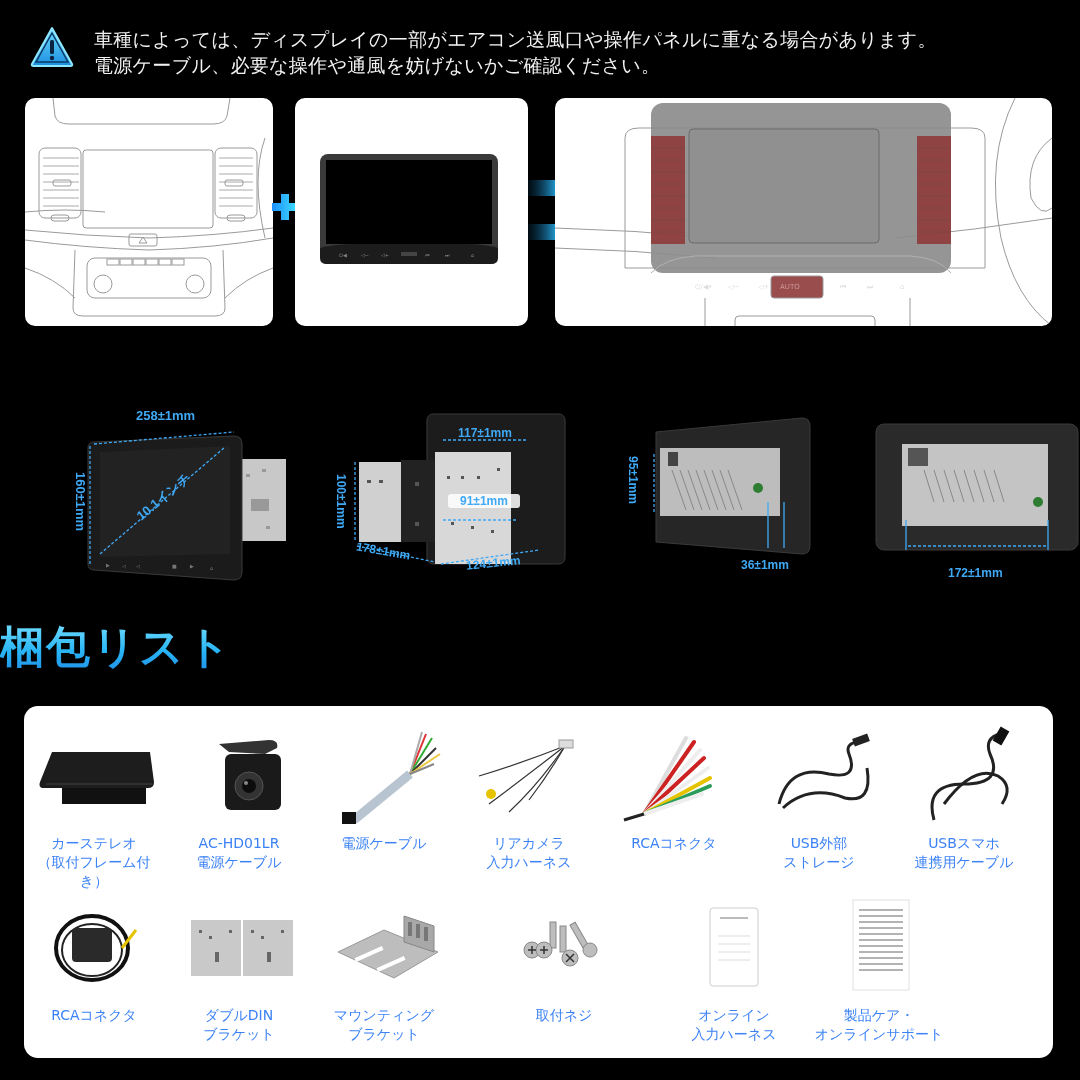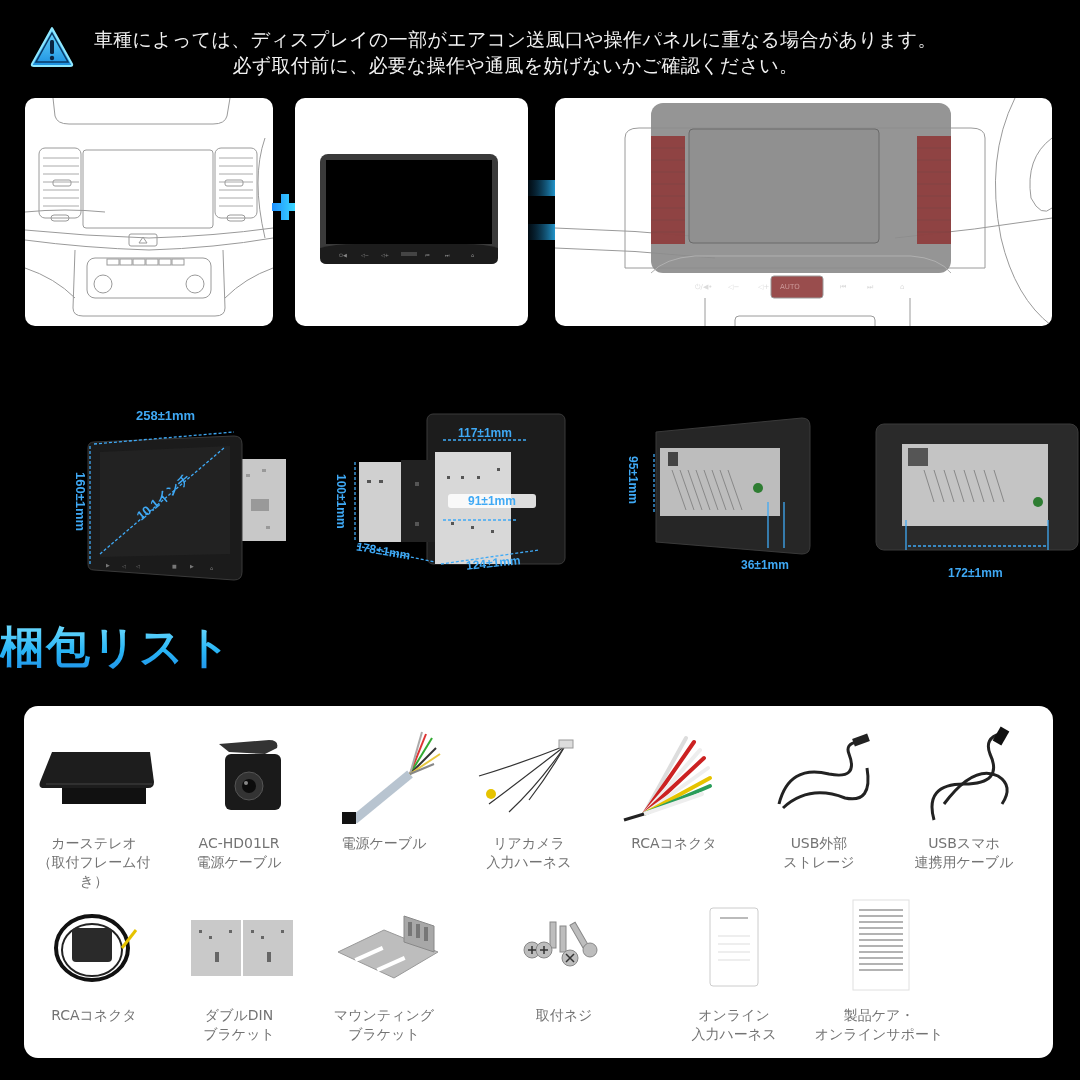--- a/index.html
+++ b/index.html
@@ -1,20 +1,20 @@
 <!DOCTYPE html>
 <html><head>
 <meta charset="utf-8">
 <style>
   * { box-sizing: border-box; margin: 0; padding: 0; }
   html, body { width: 1080px; height: 1080px; background: #000; overflow: hidden; }
   body { position: relative; font-family: "DejaVu Sans", "Liberation Sans", sans-serif; color: #fff; }
 
   
-  .notice { position: absolute; left: 26px; top: 22px; width: 1000px; height: 60px; text-align: center; }
+  .notice { position: absolute; left: 26px; top: 22px; width: 1000px; height: 60px; }
   .notice .warn-icon { position: absolute; left: 4px; top: 4px; width: 44px; height: 42px; }
   .notice .lines { position: absolute; left: 68px; top: 4px; }
   .notice .line { font-size: 19px; line-height: 26px; color: #f2f2f2; white-space: nowrap; letter-spacing: 0.3px; }
 
   
   .panel { position: absolute; background: #fff; border-radius: 10px; overflow: hidden; }
   .panel svg { position: absolute; left: 0; top: 0; }
   #p1 { left: 25px; top: 98px; width: 248px; height: 228px; }
   #p2 { left: 295px; top: 98px; width: 233px; height: 228px; }
   #p3 { left: 555px; top: 98px; width: 497px; height: 228px; }
@@ -30,41 +30,41 @@
   .section-title { position: absolute; left: 0; top: 618px; width: 1080px; text-align: left; font-size: 44px; font-weight: bold;
     color: #33c5ff; letter-spacing: 2px;
     background: linear-gradient(180deg, #7fe3ff 0%, #29b6f6 55%, #1e88e5 100%);
     -webkit-background-clip: text; background-clip: text; -webkit-text-fill-color: transparent; }
 
   
   .pkg { position: absolute; left: 24px; top: 706px; width: 1029px; height: 352px; background: #fff; border-radius: 14px; }
   .item { position: absolute; width: 140px; text-align: center; color: #222; }
   .item .thumb { position: relative; width: 140px; height: 110px; margin: 0 auto; }
   .item .thumb svg { position: absolute; left: 0; top: 0; }
-  .item .label { font-size: 14px; line-height: 19px; color: #737373; }
+  .item .label { font-size: 14px; line-height: 19px; color: #3b82f6; }
 </style>
 </head>
 <body>
 
 <div class="notice">
   <svg class="warn-icon" viewBox="0 0 44 42">
     <defs>
       <linearGradient id="wg" x1="0" y1="0" x2="0" y2="1">
         <stop offset="0" stop-color="#6fdcff"></stop>
           <stop offset="1" stop-color="#1a8fe0"></stop>
       </linearGradient>
     </defs>
     <path d="M22 2 L42 38 Q43 40 40 40 L4 40 Q1 40 2 38 Z" fill="url(#wg)" stroke="#8fe8ff" stroke-width="2" stroke-linejoin="round"></path>
     <path d="M22 7 L38 36 L6 36 Z" fill="none" stroke="#0a3a66" stroke-width="1.5"></path>
     <rect x="20" y="14" width="4" height="14" rx="1.5" fill="#0a2340"></rect>
     <circle cx="22" cy="32" r="2.2" fill="#0a2340"></circle>
   </svg>
   <div class="lines">
     <div class="line">車種によっては、ディスプレイの一部がエアコン送風口や操作パネルに重なる場合があります。</div>
-    <div class="line">必ず取付前に、必要な操作や通風を妨げないかご確認ください。</div>
+    <div class="line">電源ケーブル、必要な操作や通風を妨げないかご確認ください。</div>
   </div>
 </div>
 
 <div class="panel" id="p1">
   <svg width="248" height="228" viewBox="0 0 248 228" fill="none" stroke="#9a9a9a" stroke-width="1">
     <path d="M28 0 L30 18 Q32 26 44 26 L188 26 Q200 26 202 18 L205 0"></path>
     <path d="M0 114 Q40 110 80 114"></path>
     <rect x="58" y="52" width="130" height="78" rx="3"></rect>
     <rect x="14" y="50" width="42" height="70" rx="6"></rect>
     <rect x="190" y="50" width="42" height="70" rx="6"></rect>
@@ -243,21 +243,21 @@
         <rect x="160" y="118" width="3" height="3"></rect>
       </g>
     <line x1="112" y1="28" x2="196" y2="28" stroke="#3fa9f5" stroke-dasharray="3,2" stroke-width="1.3"></line>
     <line x1="24" y1="50" x2="24" y2="128" stroke="#3fa9f5" stroke-dasharray="3,2" stroke-width="1.3"></line>
     <line x1="112" y1="108" x2="186" y2="108" stroke="#3fa9f5" stroke-dasharray="3,2" stroke-width="1.3"></line>
     <line x1="26" y1="134" x2="104" y2="150" stroke="#3fa9f5" stroke-dasharray="3,2" stroke-width="1.3"></line>
     <line x1="110" y1="152" x2="208" y2="138" stroke="#3fa9f5" stroke-dasharray="3,2" stroke-width="1.3"></line>
   </svg>
   <div class="dim-label" style="left:422px;top:32px;font-size:12px">117±1mm</div>
   <div class="dim-label v" style="left:312px;top:80px">100±1mm</div>
-  <div class="dim-label" style="left:412px;top:100px;color:#3fa9f5;background:rgba(255,255,255,0.85);padding:0 20px;border-radius:3px">91±1mm</div>
+  <div class="dim-label" style="left:412px;top:100px;color:#3fa9f5;background:rgba(255,255,255,0.85);padding:0 12px;border-radius:3px">91±1mm</div>
   <div class="dim-label" style="left:320px;top:150px;transform:rotate(10deg)">178±1mm</div>
   <div class="dim-label" style="left:430px;top:162px;transform:rotate(-6deg)">124±1mm</div>
 
   <svg style="position:absolute;left:580px;top:18px" width="200" height="150" viewBox="0 0 200 150">
     <path d="M40 20 L186 6 Q194 6 194 14 L194 134 Q194 142 186 142 L40 130 Z" fill="#262626" stroke="#3a3a3a"></path>
     <rect x="44" y="36" width="120" height="68" fill="#bdbdbd"></rect>
     <g stroke="#888" stroke-width="1">
       <line x1="56" y1="58" x2="70" y2="98"></line>
         <line x1="64" y1="58" x2="78" y2="98"></line>
         <line x1="72" y1="58" x2="86" y2="98"></line>

